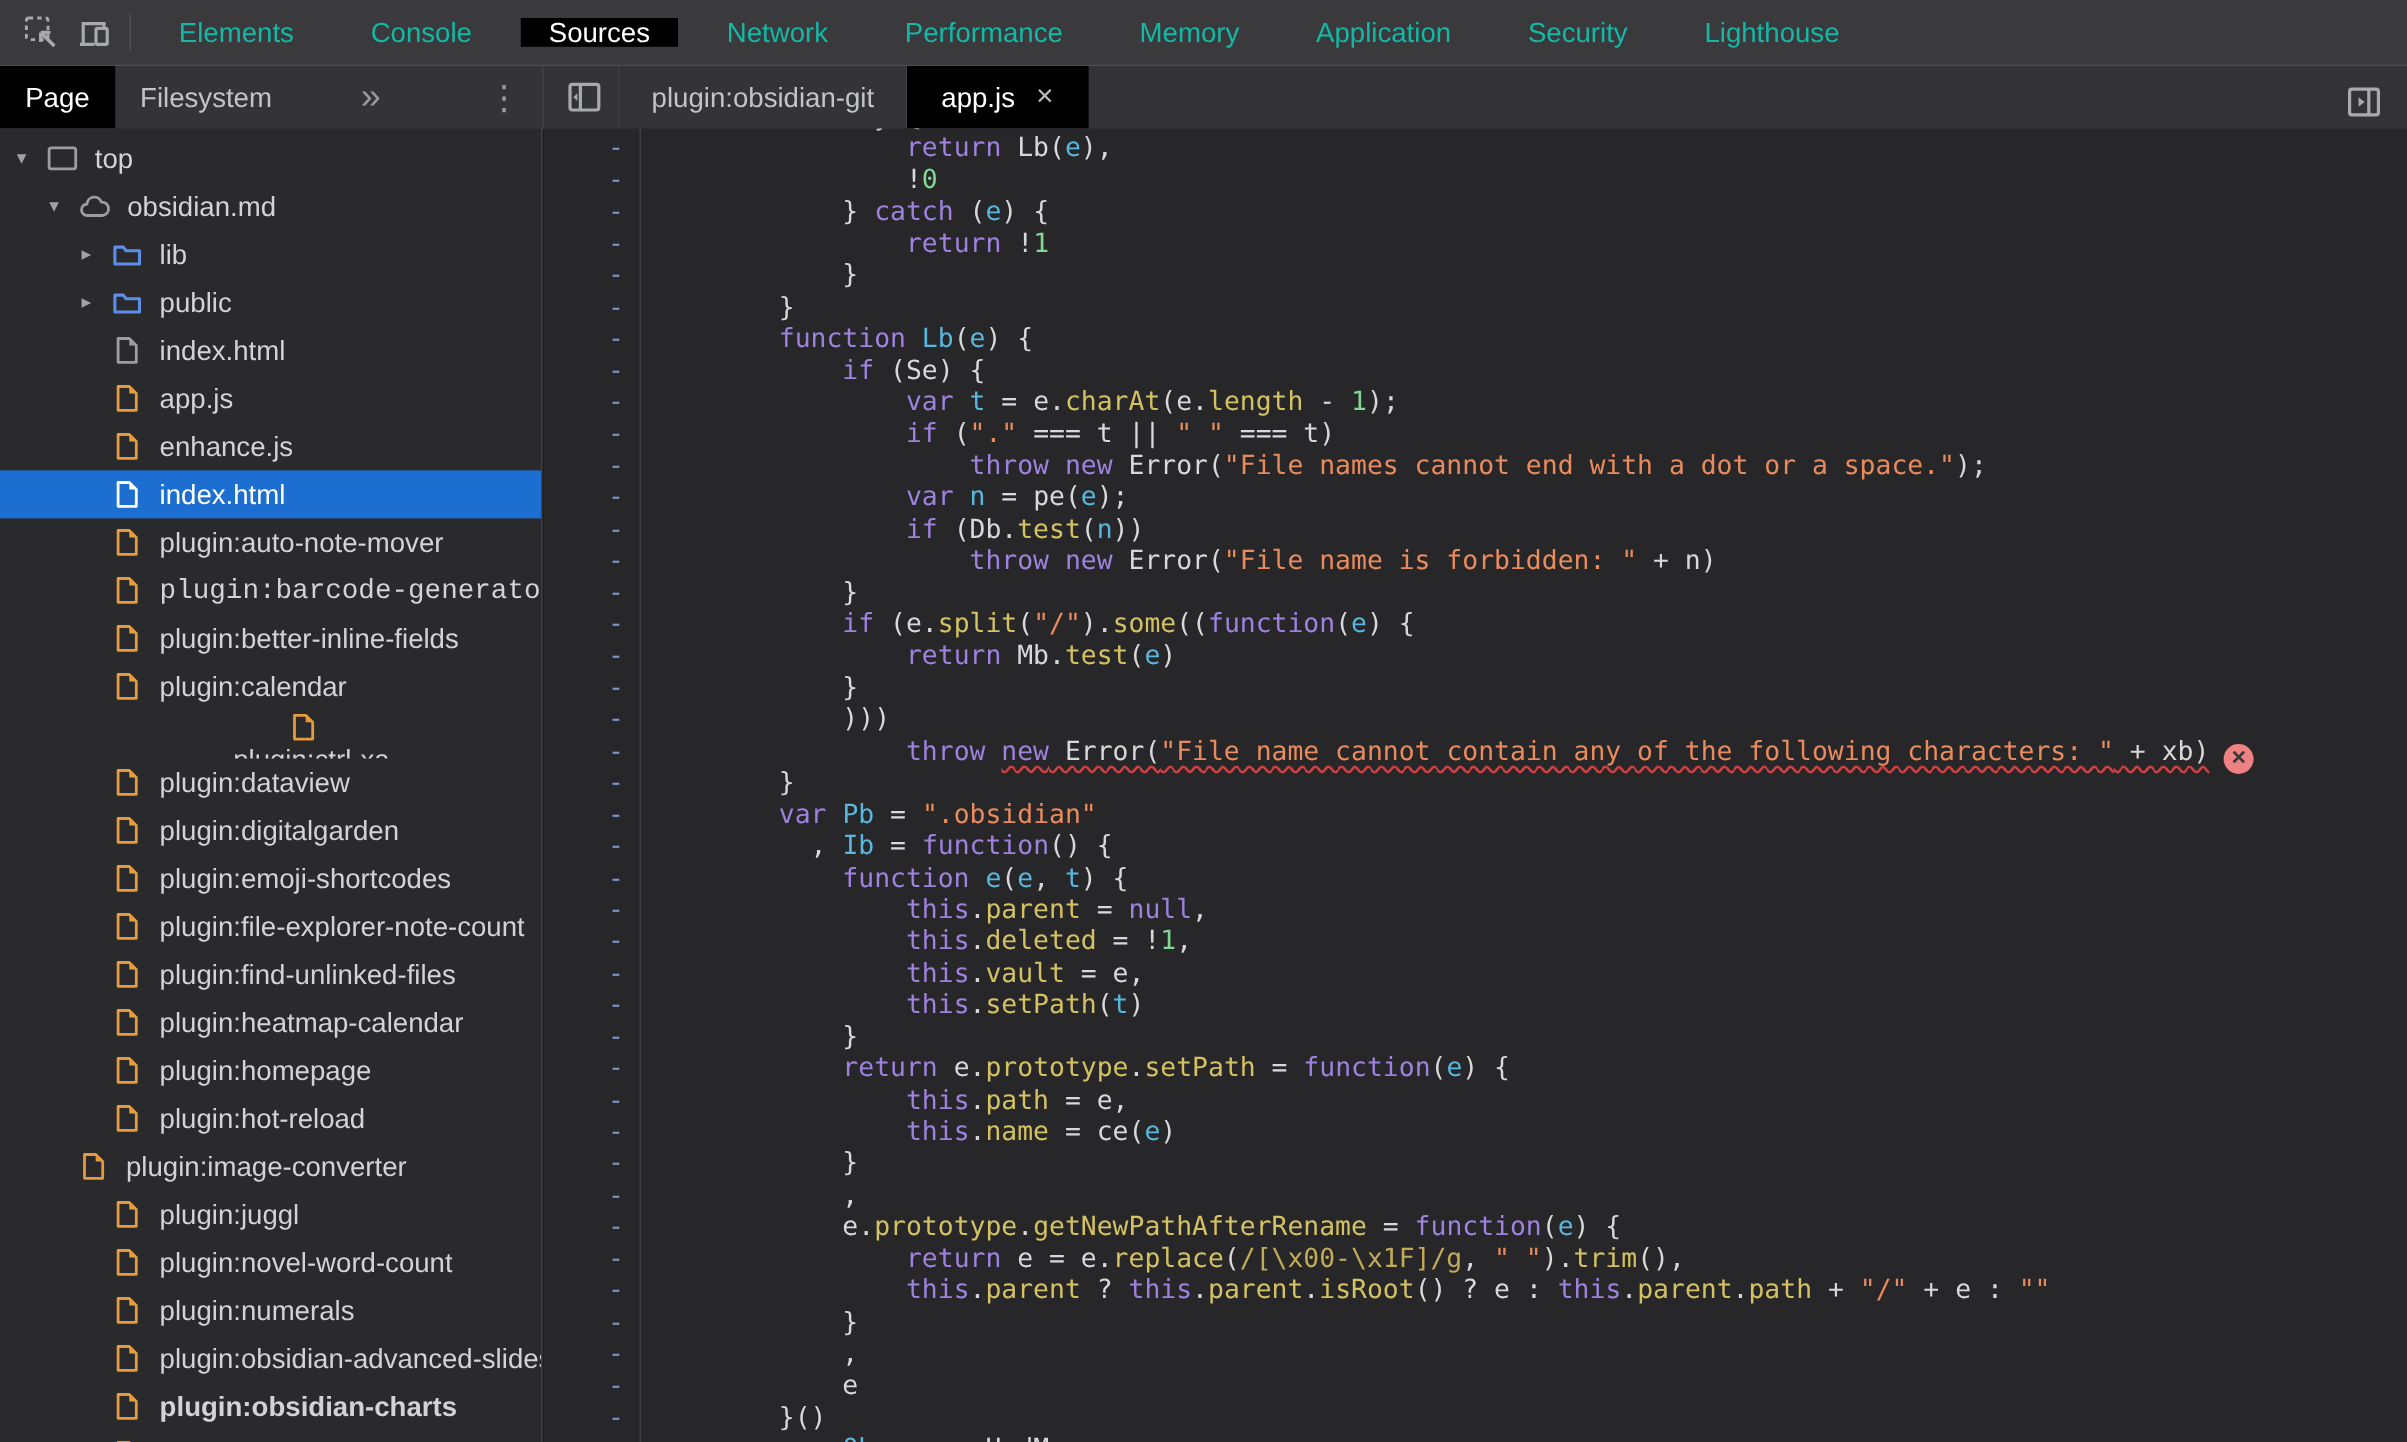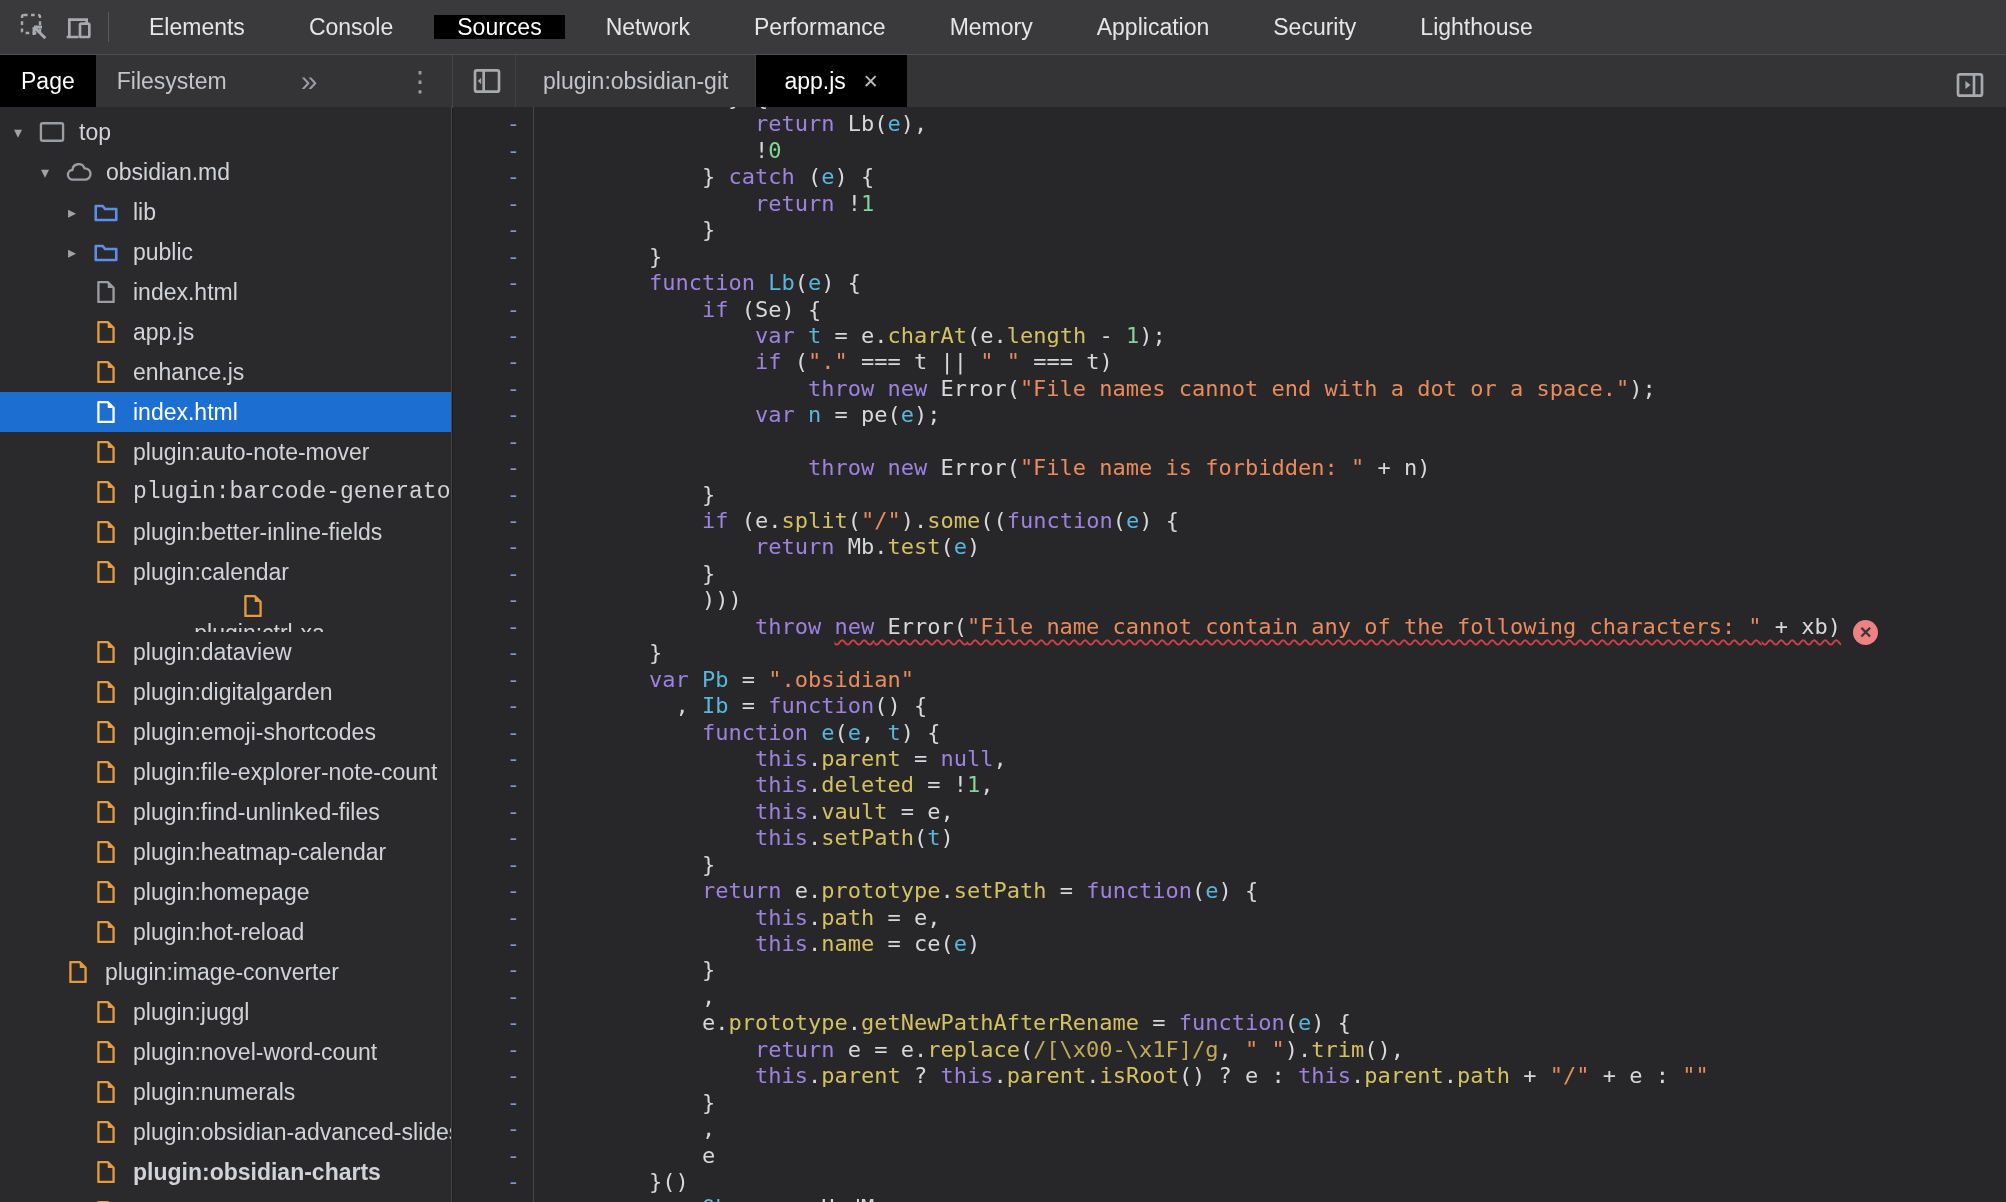--- a/index.html
+++ b/index.html
@@ -4,21 +4,21 @@
 <style>
   html,body{margin:0;padding:0;background:#1b1b1d;}
   body{width:2006px;height:1202px;position:relative;overflow:hidden;
        font-family:"Liberation Sans",sans-serif;-webkit-font-smoothing:antialiased;}
   
   #topbar{position:absolute;left:0;top:0;width:2006px;height:54px;background:#3a3a3d;
           border-bottom:1px solid #4e4e50;display:flex;align-items:stretch;}
   .tb-icons{display:flex;align-items:center;padding-left:12px;}
   .icon-btn{width:44px;height:44px;display:flex;align-items:center;justify-content:center;cursor:pointer;}
   .vsep{width:1px;height:30px;background:#5a5a5c;margin:auto 8px;}
-  .main-tab{display:flex;align-items:center;padding:0 23px;margin:0 9px;color:#e5e5e5;font-size:23px;cursor:pointer;}
+  .main-tab{display:flex;align-items:center;padding:0 23px;margin:0 9px;color:#14b8a6;font-size:23px;cursor:pointer;}
   .main-tab.sel{background:#000;color:#fff;margin:15px 9px;}
   
   #row2{position:absolute;left:0;top:55px;width:2006px;height:52px;background:#343437;
         border-bottom:1px solid #47474a;display:flex;}
   #sbhead{width:452px;border-right:1px solid #47474a;display:flex;align-items:stretch;position:relative;flex:none;gap:45px;}
   .panel-tab{display:flex;align-items:center;padding:0 21px;color:#c3c4c7;font-size:23px;cursor:pointer;}
   .panel-tab.sel{background:#000;color:#fff;}
   .chev{display:flex;align-items:center;color:#9a9b9e;font-size:30px;padding:0 8px;cursor:pointer;}
   .kebab{position:absolute;right:18px;top:0;bottom:0;display:flex;align-items:center;color:#9a9b9e;font-size:28px;cursor:pointer;}
   #edtabs{flex:1;display:flex;align-items:stretch;position:relative;}
@@ -453,20 +453,21 @@
       <div class="cline">
         <div class="gut">-</div>
         <div class="src"><span class="t-pl">                </span><span class="t-k">throw</span><span class="t-pl"> </span><span class="t-k">new</span><span class="t-pl"> Error(</span><span class="t-s">"File names cannot end with a dot or a space."</span><span class="t-pl">);</span></div>
       </div>
       <div class="cline">
         <div class="gut">-</div>
         <div class="src"><span class="t-pl">            </span><span class="t-k">var</span><span class="t-pl"> </span><span class="t-d">n</span><span class="t-pl"> = pe(</span><span class="t-d">e</span><span class="t-pl">);</span></div>
       </div>
       <div class="cline">
         <div class="gut">-</div>
+        <div class="src"><span class="t-pl">            </span><span class="t-k">if</span><span class="t-pl"> (Db.</span><span class="t-p">test</span><span class="t-pl">(</span><span class="t-d">n</span><span class="t-pl">))</span></div>
       </div>
       <div class="cline">
         <div class="gut">-</div>
         <div class="src"><span class="t-pl">                </span><span class="t-k">throw</span><span class="t-pl"> </span><span class="t-k">new</span><span class="t-pl"> Error(</span><span class="t-s">"File name is forbidden: "</span><span class="t-pl"> + n)</span></div>
       </div>
       <div class="cline">
         <div class="gut">-</div>
         <div class="src"><span class="t-pl">        </span><span class="t-pl">}</span></div>
       </div>
       <div class="cline">

